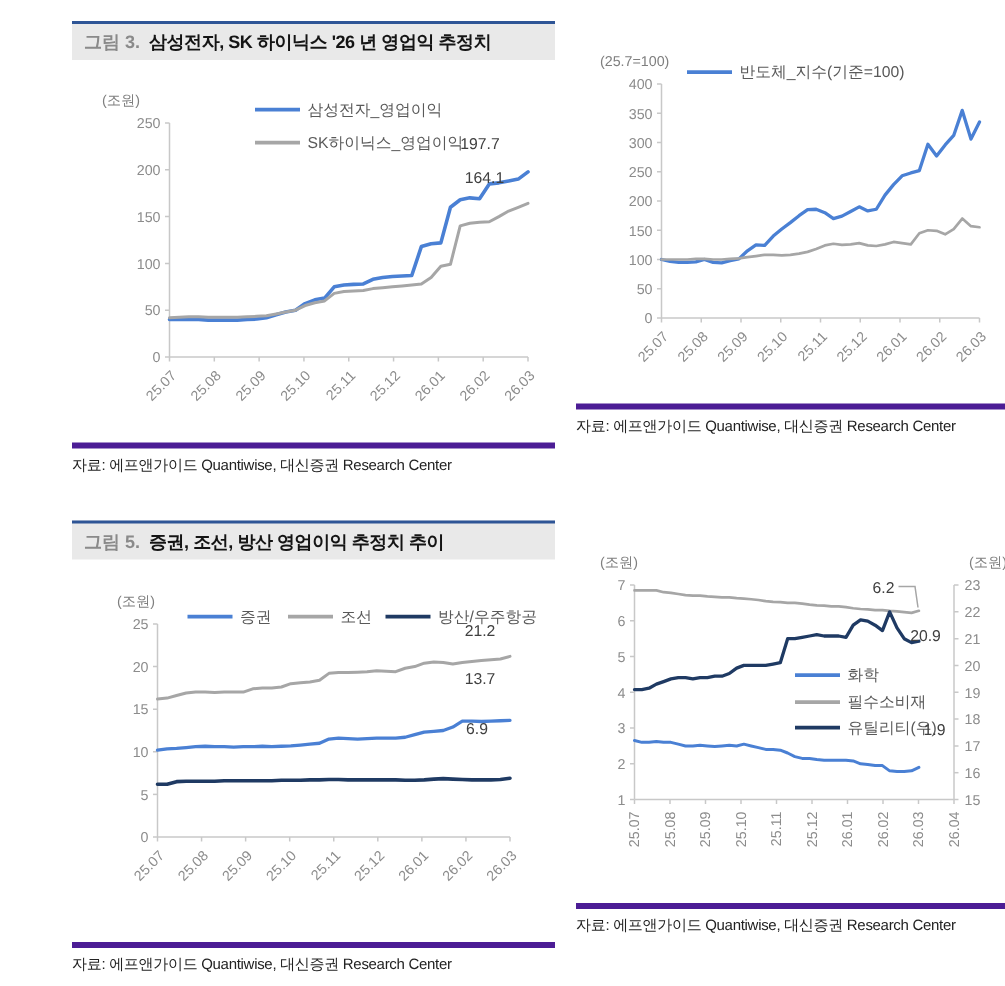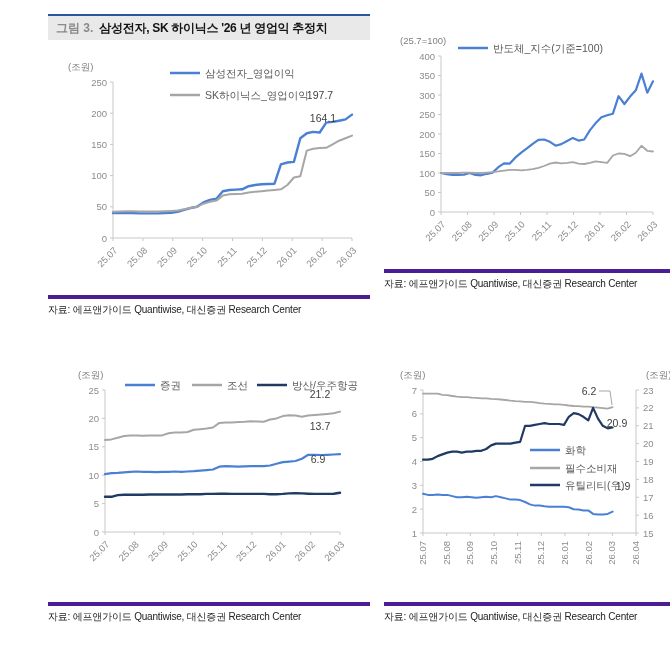--- a/index.html
+++ b/index.html
@@ -120,20 +120,23 @@
           <polyline points="57.0,141.0 62.7,142.2 68.5,142.9 74.2,142.9 79.9,142.6 85.6,141.0 91.4,142.9 97.1,143.3 102.8,141.8 108.6,140.6 114.3,135.2 120.0,131.3 125.8,131.6 131.5,125.4 137.2,120.7 142.9,116.4 148.7,111.8 154.4,107.8 160.1,107.5 165.9,109.8 171.6,113.7 177.3,112.1 183.1,109.0 188.8,105.9 194.5,108.6 200.2,107.5 206.0,98.1 211.7,91.1 217.4,85.2 223.2,83.3 228.9,81.7 234.6,64.2 240.4,72.0 246.1,64.6 251.8,58.3 257.5,41.6 263.3,60.7 269.0,49.3" fill="none" stroke="#4a80d4" stroke-width="2.2" stroke-linejoin="round" stroke-linecap="round"></polyline>
           <polyline points="57.0,141.0 62.7,141.0 68.5,141.0 74.2,141.0 79.9,140.6 85.6,140.6 91.4,141.0 97.1,141.0 102.8,140.6 108.6,140.2 114.3,139.4 120.0,138.7 125.8,137.9 131.5,137.9 137.2,138.3 142.9,137.9 148.7,137.1 154.4,135.9 160.1,134.0 165.9,131.6 171.6,130.5 177.3,131.3 183.1,130.9 188.8,130.1 194.5,131.6 200.2,132.0 206.0,130.9 211.7,129.3 217.4,130.1 223.2,130.9 228.9,123.5 234.6,121.5 240.4,121.9 246.1,124.2 251.8,120.7 257.5,113.7 263.3,118.8 269.0,119.5" fill="none" stroke="#a6a6a6" stroke-width="1.8" stroke-linejoin="round" stroke-linecap="round"></polyline>
           <line x1="74" y1="16" x2="104" y2="16" stroke="#4a80d4" stroke-width="2.5"></line>
           <text x="109" y="19.5" class="legend-t">반도체_지수(기준=100)</text>
         </svg>
     </div>
     <div class="source">자료: 에프앤가이드 Quantiwise, 대신증권 Research Center</div>
   </div>
 
   <div class="panel">
+    <div class="panel-head">
+      <span class="fig-label">그림 5.</span><span class="fig-title">증권, 조선, 방산 영업이익 추정치 추이</span>
+    </div>
     <div class="chart-wrap">
       <svg width="322" height="235">
           <line x1="57" y1="25" x2="57" y2="167" stroke="#c8c8c8" stroke-width="1"></line>
           <line x1="57" y1="167" x2="292" y2="167" stroke="#c8c8c8" stroke-width="1"></line>
           <line x1="54" y1="25" x2="57" y2="25" stroke="#c8c8c8"></line>
           <text x="51" y="28.5" text-anchor="end" class="tick">25</text>
           <line x1="54" y1="53.39999999999999" x2="57" y2="53.39999999999999" stroke="#c8c8c8"></line>
           <text x="51" y="56.89999999999999" text-anchor="end" class="tick">20</text>
           <line x1="54" y1="81.8" x2="57" y2="81.8" stroke="#c8c8c8"></line>
           <text x="51" y="85.3" text-anchor="end" class="tick">15</text>

